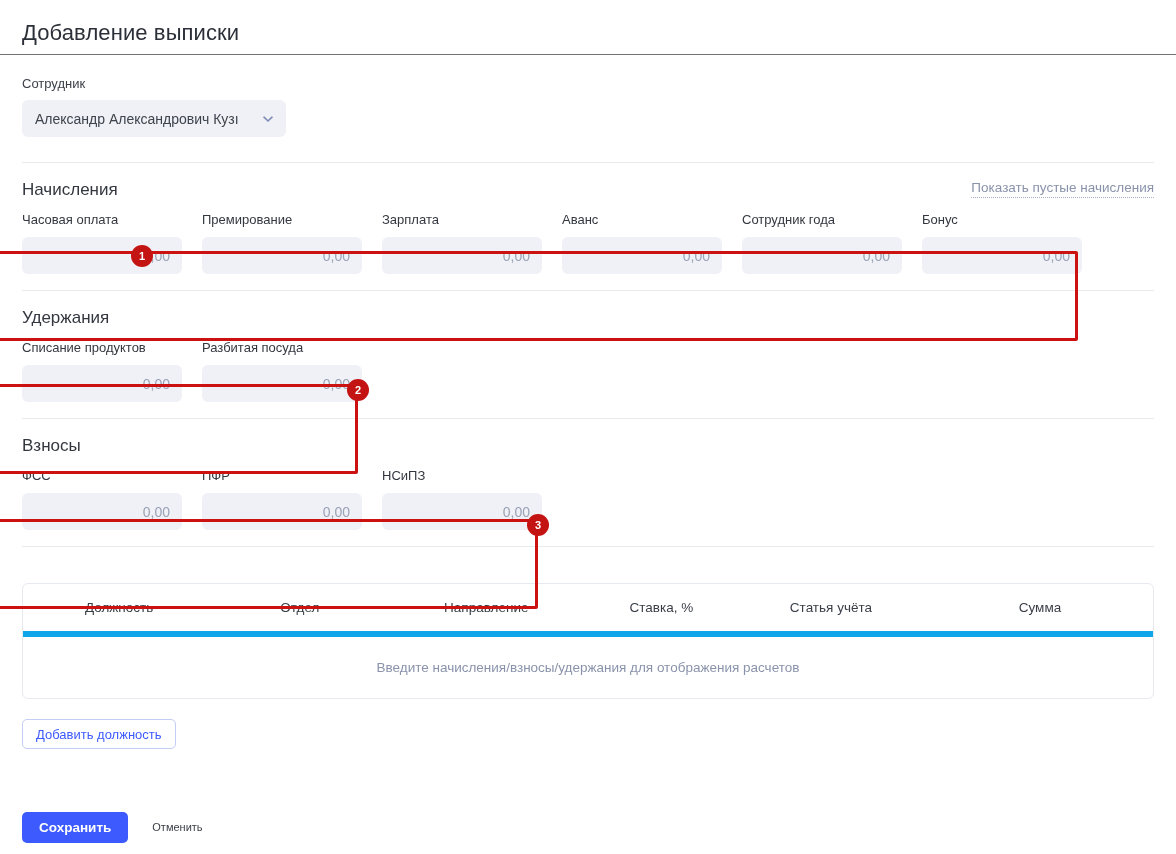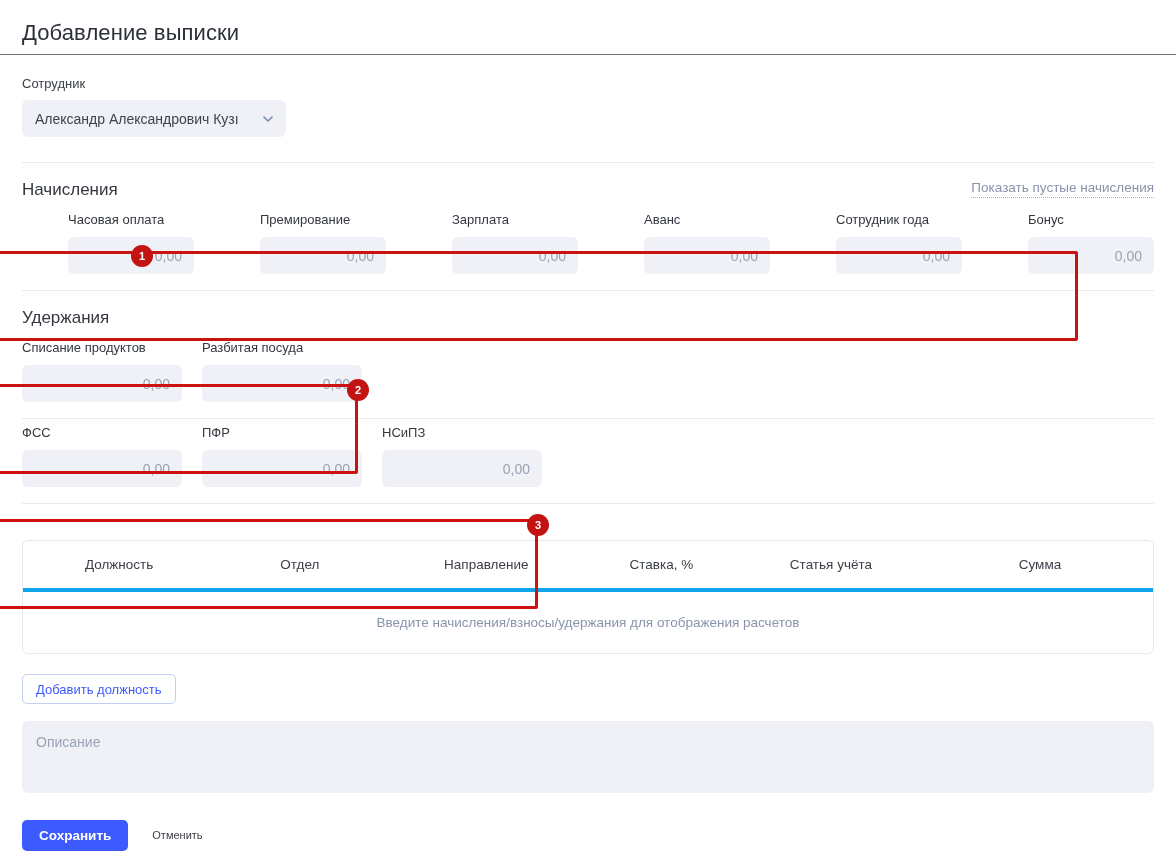--- a/index.html
+++ b/index.html
@@ -104,21 +104,21 @@
     cursor: pointer;
     align-self: flex-end;
     margin-bottom: 2px;
   }
 
   .fields-row {
     display: flex;
     gap: 20px;
     padding: 6px 0 16px 0;
   }
-  .fields-row.cols6 .field { width: 160px; margin-left: 46px; }
+  .fields-row.cols6 .field { width: 160px; }
   .fields-row.cols2 .field { width: 160px; }
   .fields-row.cols3 .field { width: 160px; }
 
   .field-name {
     font-size: 13px;
     color: #33373f;
     margin-bottom: 10px;
     white-space: nowrap;
   }
   .num-input {
@@ -170,21 +170,21 @@
   }
   table.calc-table {
     width: 100%;
     border-collapse: collapse;
   }
   table.calc-table thead th {
     font-size: 13.5px;
     font-weight: 400;
     color: #3a3e47;
     padding: 16px 10px;
-    border-bottom: 4px solid #0ea5e9;
+    border-bottom: 6px solid #0ea5e9;
     text-align: center;
     white-space: nowrap;
   }
   table.calc-table tbody td {
     font-size: 13.5px;
     color: #8a93ab;
     text-align: center;
     padding: 23px 10px;
   }
 
@@ -219,21 +219,21 @@
     padding: 13px 14px;
     outline: none;
   }
   .desc-input::placeholder { color: #9aa2b5; }
 
   
   .footer-bar {
     position: absolute;
     left: 0;
     right: 0;
-    bottom: 4px;
+    bottom: 12px;
     height: 30px;
     background: #ffffff;
     display: flex;
     align-items: center;
     padding-left: 22px;
     gap: 10px;
     z-index: 20;
   }
   .btn-save {
     height: 31px;
@@ -333,20 +333,23 @@
         <div class="field-name">Разбитая посуда</div>
         <input class="num-input" type="text" value="" placeholder="0,00" style="">
       </div>
     </div>
   </div>
 
   <div class="divider"></div>
 
   
   <div class="section">
+    <div class="section-head">
+      <div class="section-title">Взносы</div>
+    </div>
     <div class="fields-row cols3">
       <div class="field">
         <div class="field-name">ФСС</div>
         <input class="num-input" type="text" value="" placeholder="0,00" style="">
       </div>
       <div class="field">
         <div class="field-name">ПФР</div>
         <input class="num-input" type="text" value="" placeholder="0,00" style="">
       </div>
       <div class="field">
@@ -374,23 +377,20 @@
       <tbody>
         <tr>
           <td colspan="6">Введите начисления/взносы/удержания для отображения расчетов</td>
         </tr>
       </tbody>
     </table>
   </div>
 
   <button class="add-btn">Добавить должность</button>
 
-  <div class="desc-wrap">
-    <textarea class="desc-input" placeholder="Описание" style=""></textarea>
-  </div>
 
   <div style="height:60px"></div>
 
   
   <div class="annot" style="left:-14px; top:196px; width:1092px; height:90px;"></div>
   <div class="annot-badge" style="left:131px; top:190px;">1</div>
 
   <div class="annot" style="left:-14px; top:329px; width:372px; height:90px;"></div>
   <div class="annot-badge" style="left:347px; top:324px;">2</div>
 

